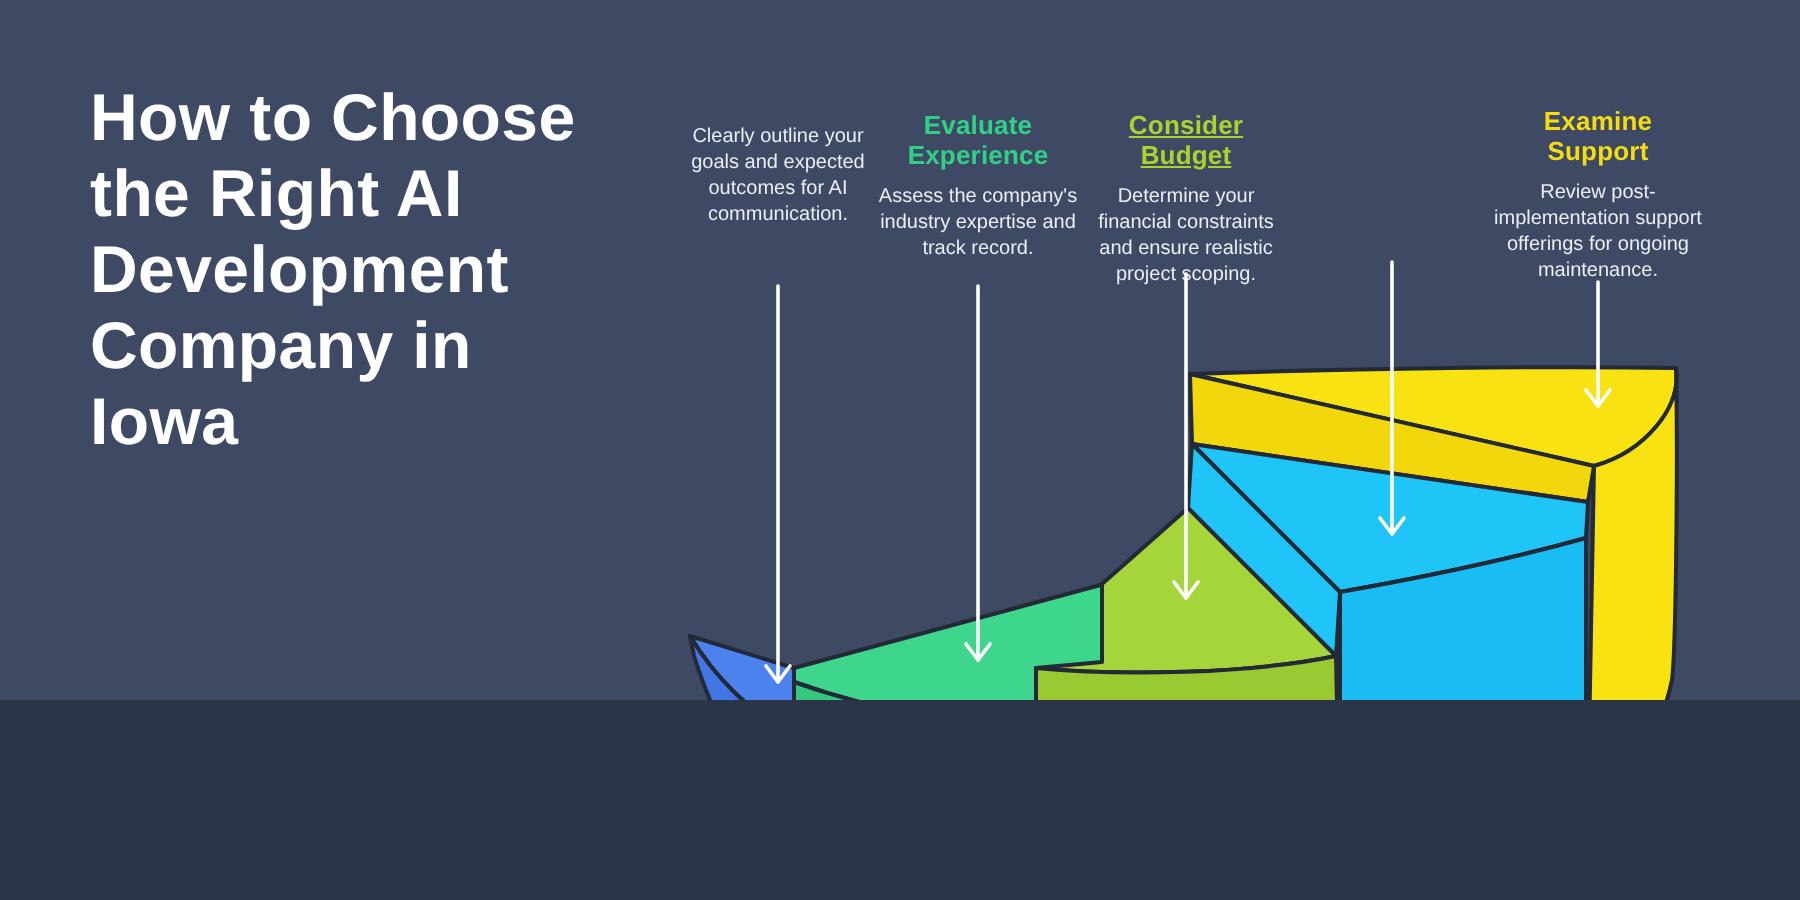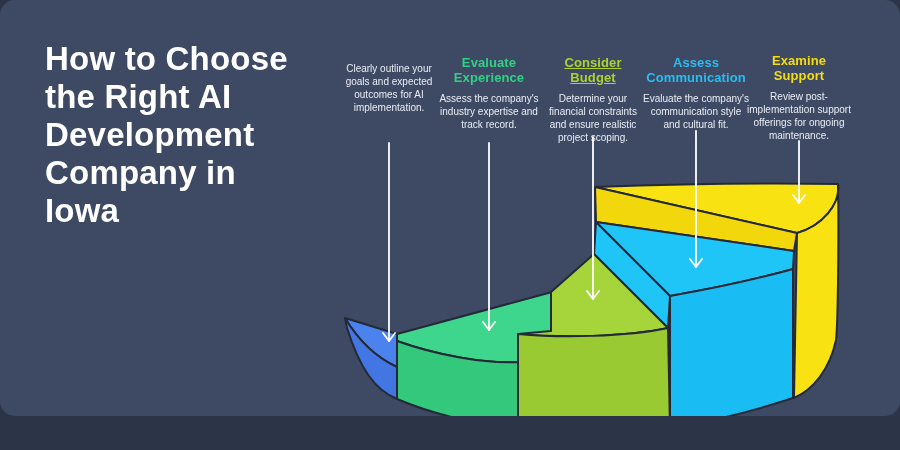--- a/index.html
+++ b/index.html
@@ -1,20 +1,19 @@
 <!DOCTYPE html>
 <html><head>
 <meta charset="utf-8">
 <style>
   html,body{margin:0;padding:0;background:#2c3547;}
   .stage{
-    position:relative;width:900px;height:416px;overflow:hidden;
+    position:relative;width:900px;height:350px;overflow:hidden;
     background:#3e4a64;
     font-family:"Liberation Sans","DejaVu Sans",sans-serif;
-    border-radius:15px;
   }
   .title{
     position:absolute;left:45px;top:40px;width:300px;
     font-size:33px;line-height:38px;font-weight:bold;
     letter-spacing:.2px;white-space:pre-line;color:#fff;
   }
   .col{position:absolute;top:55px;width:122px;text-align:center;}
   .col h3{
     margin:0;font-size:13px;line-height:15px;font-weight:bold;
     white-space:pre-line;letter-spacing:.1px;
@@ -30,36 +29,31 @@
 
 <div class="stage" style="background: rgb(62, 74, 100);">
 
   <div class="title" style="color: rgb(255, 255, 255);">How to Choose
 the Right AI
 Development
 Company in
 Iowa</div>
 
   <div class="col" style="left:328px;">
-    <p>Clearly outline your goals and expected outcomes for AI implementation.</p>
+    <p>Clearly outline your goals and expected outcomes for AI communication.</p>
   </div>
   <div class="col" style="left:428px;">
     <h3 style="color: rgb(48, 209, 134);">Evaluate
 Experience</h3>
     <p>Assess the company's industry expertise and track record.</p>
   </div>
   <div class="col" style="left:532px;">
     <h3 style="color: rgb(171, 211, 47); text-decoration: underline;">Consider
 Budget</h3>
     <p>Determine your financial constraints and ensure realistic project scoping.</p>
-  </div>
-  <div class="col" style="left:635px;">
-    <h3 style="color: rgb(41, 189, 242);">Assess
-Communication</h3>
-    <p>Evaluate the company's communication style and cultural fit.</p>
   </div>
   <div class="col" style="left:738px;top:43px;">
     <h3 style="color: rgb(245, 220, 16); margin-top: 10px;">Examine
 Support</h3>
     <p>Review post-implementation support offerings for ongoing maintenance.</p>
   </div>
 
   <svg class="chart" width="900" height="450" viewBox="0 0 900 450">
 
     <g stroke-width="2" stroke-linejoin="round" stroke-linecap="round" stroke="#232936">

